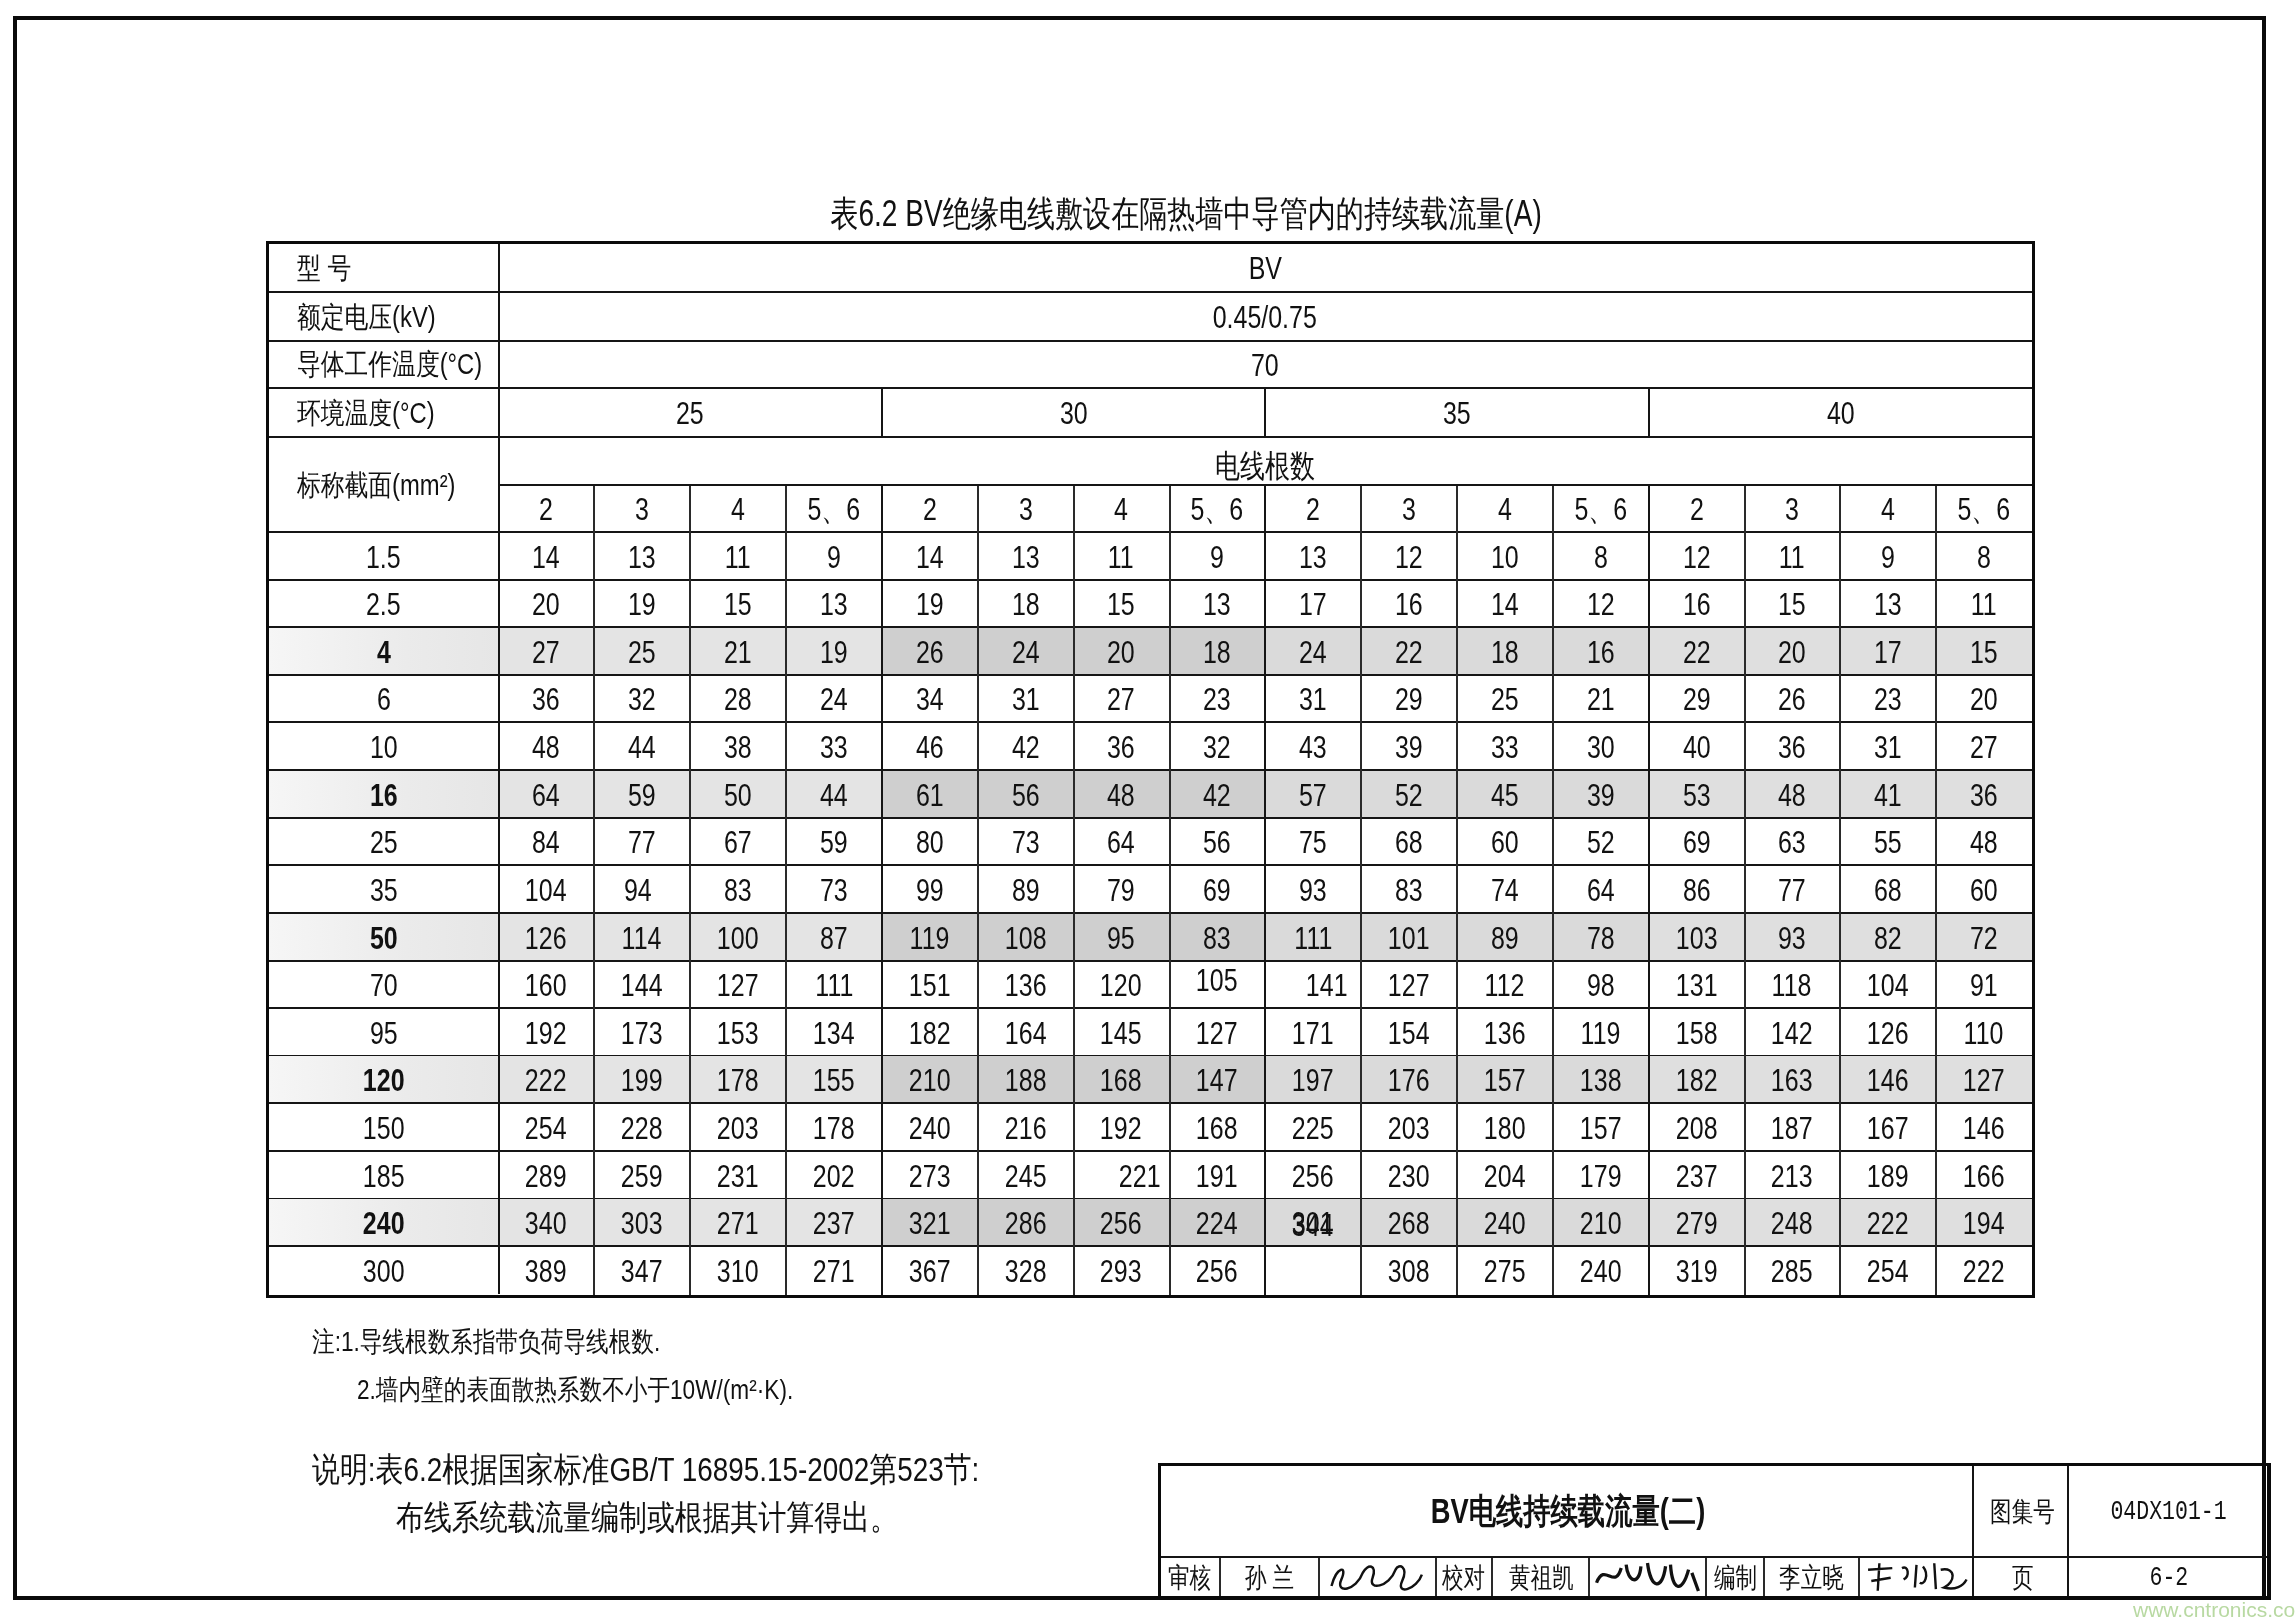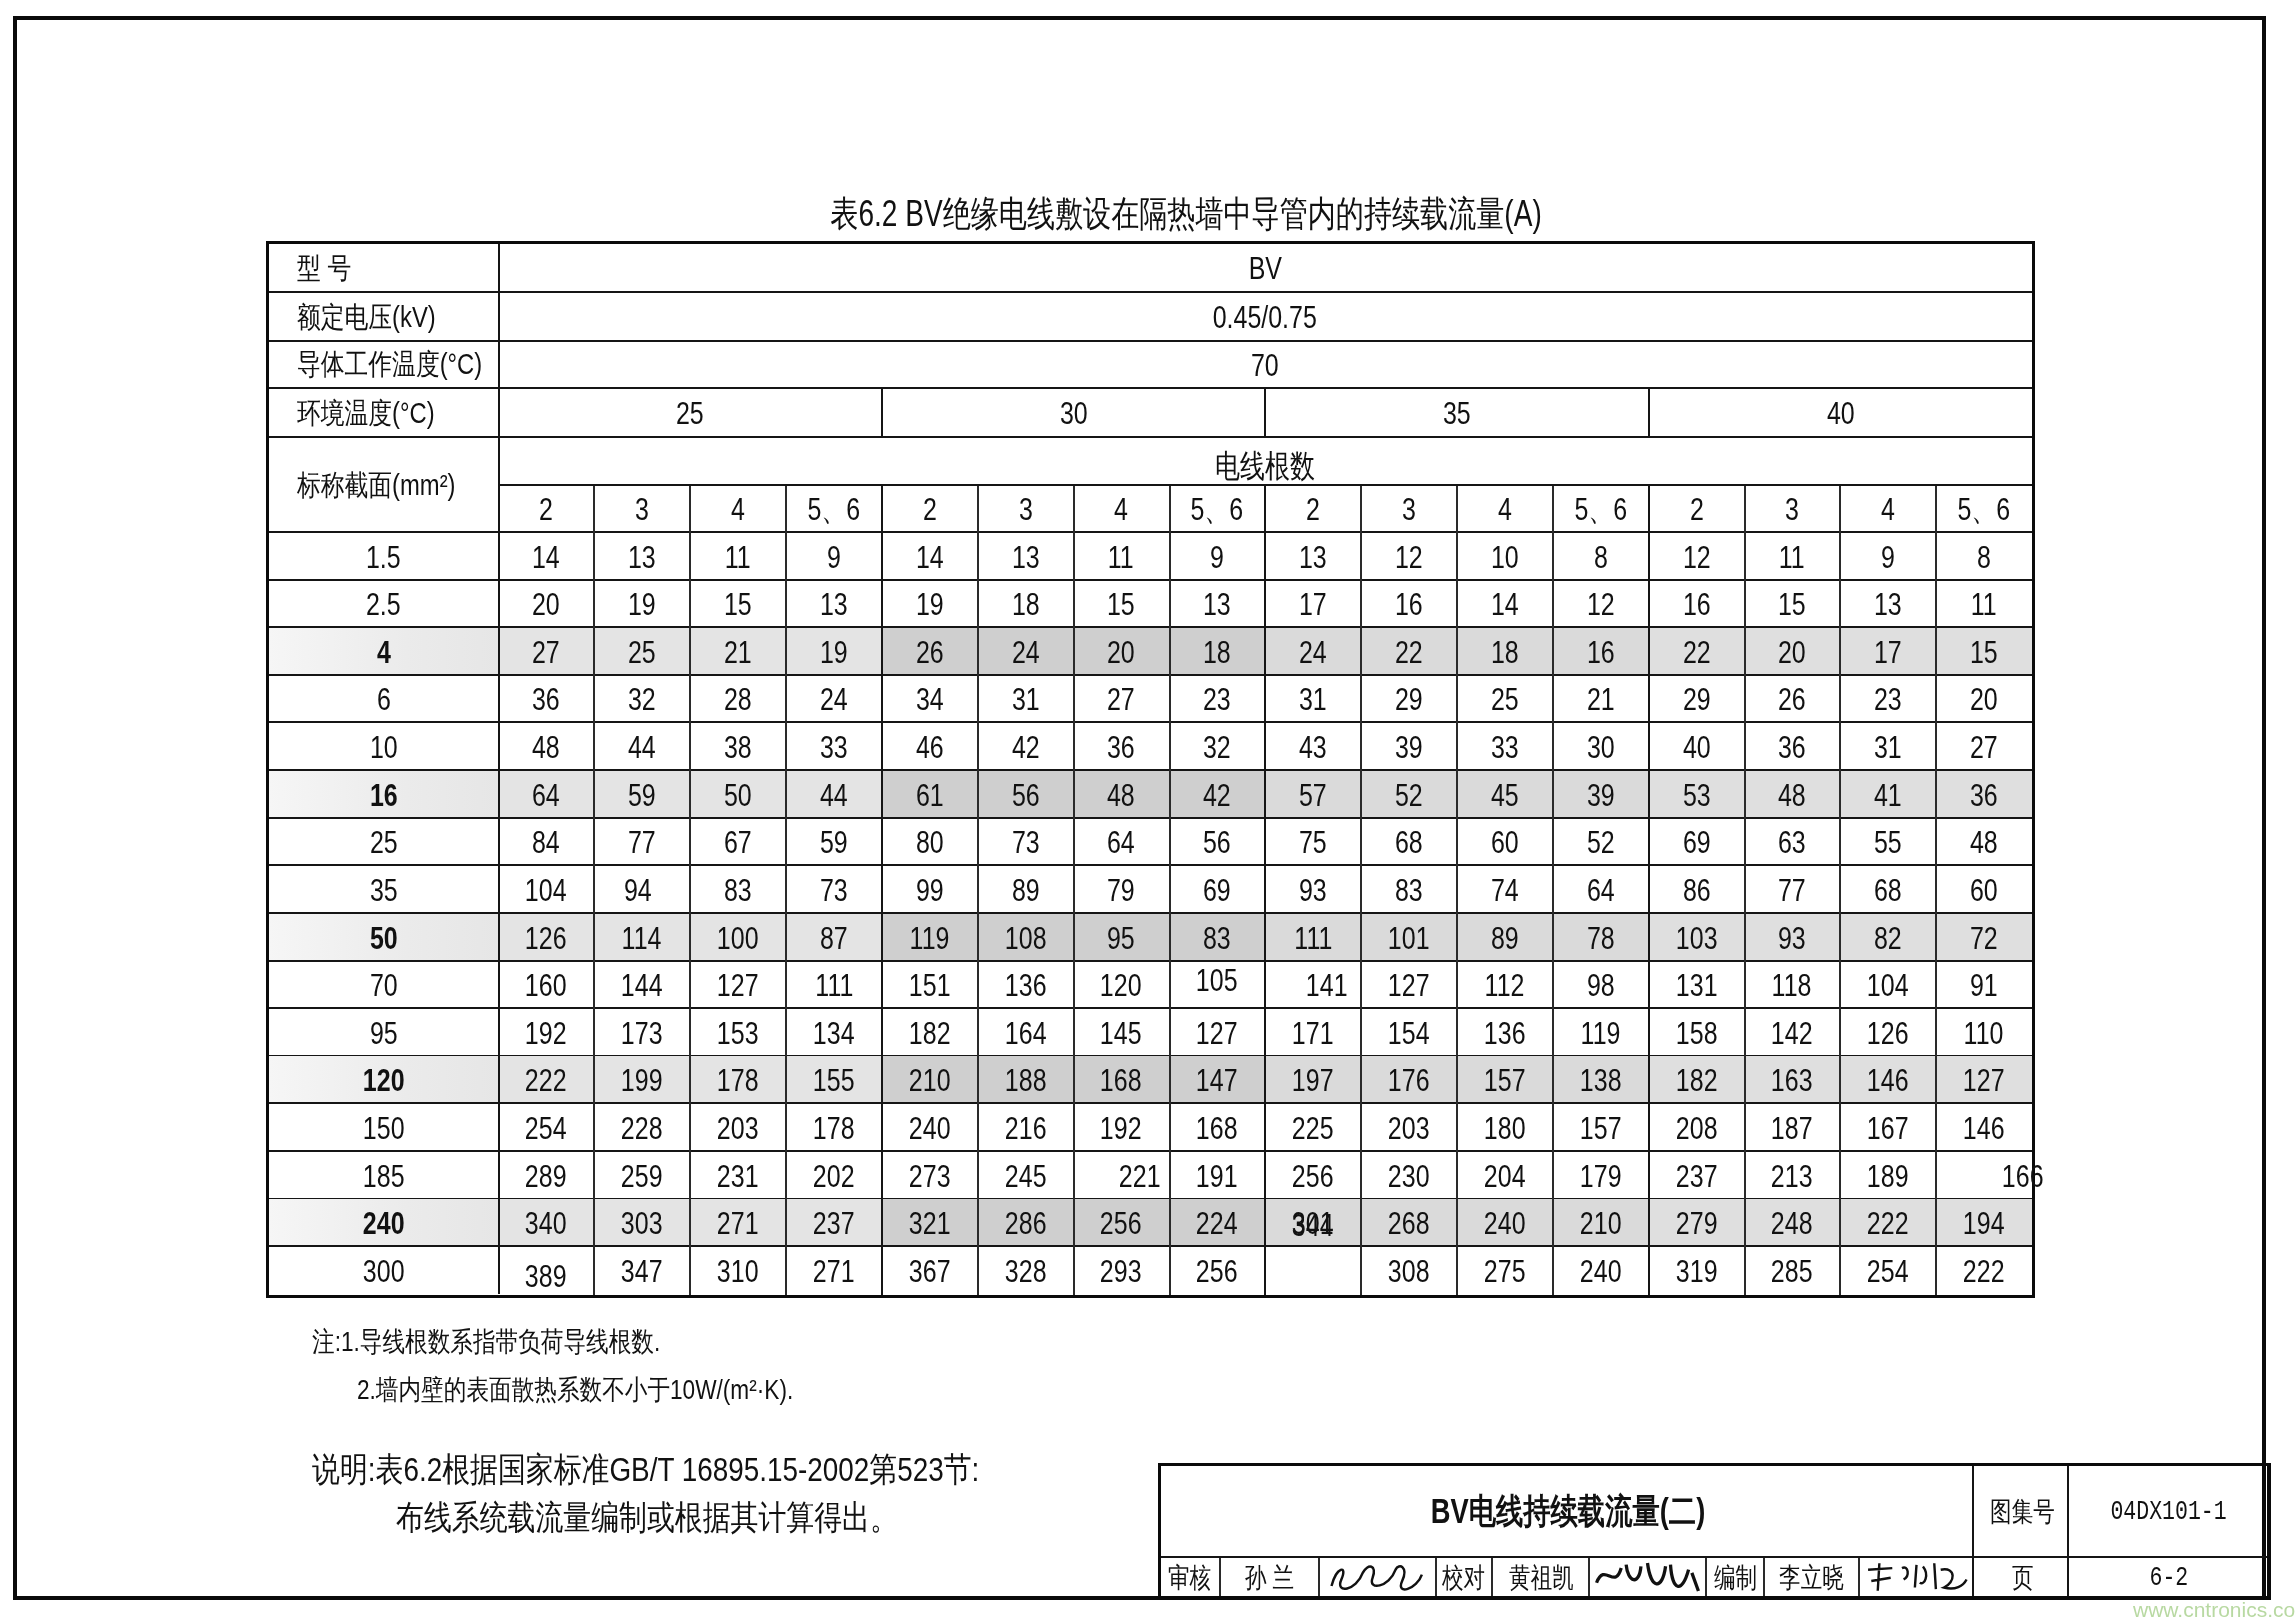--- a/index.html
+++ b/index.html
@@ -865,21 +865,21 @@
     </div>
     <div class="cell" style="left: 1380px; top: 908px; width: 96px; height: 48px;">
       <span class="cond">237</span>
     </div>
     <div class="cell" style="left: 1475px; top: 908px; width: 96px; height: 48px;">
       <span class="cond">213</span>
     </div>
     <div class="cell" style="left: 1571px; top: 908px; width: 96px; height: 48px;">
       <span class="cond">189</span>
     </div>
-    <div class="cell" style="left: 1667px; top: 908px; width: 96px; height: 48px; margin-left: 39px;">
+    <div class="cell" style="left: 1667px; top: 908px; width: 96px; height: 48px;">
       <span class="cond">166</span>
     </div>
     <div class="hline" style="left: 0px; top: 954px; width: 1763px;"></div>
     <div class="cell shade-label bold-num" style="left: 0px; top: 955px; width: 229px; height: 48px;">
       <span class="cond">240</span>
     </div>
     <div class="cell shade-g0" style="left: 229px; top: 955px; width: 96px; height: 48px;">
       <span class="cond">340</span>
     </div>
     <div class="cell shade-g0" style="left: 325px; top: 955px; width: 96px; height: 48px;">
@@ -924,21 +924,21 @@
     <div class="cell shade-g3" style="left: 1571px; top: 955px; width: 96px; height: 48px;">
       <span class="cond">222</span>
     </div>
     <div class="cell shade-g3" style="left: 1667px; top: 955px; width: 96px; height: 48px;">
       <span class="cond">194</span>
     </div>
     <div class="hline" style="left: 0px; top: 1001px; width: 1763px;"></div>
     <div class="cell" style="left: 0px; top: 1003px; width: 229px; height: 48px;">
       <span class="cond">300</span>
     </div>
-    <div class="cell" style="left: 229px; top: 1003px; width: 96px; height: 48px; align-items: flex-end;">
+    <div class="cell" style="left: 229px; top: 1003px; width: 96px; height: 48px;">
       <span class="cond">389</span>
     </div>
     <div class="cell" style="left: 325px; top: 1003px; width: 96px; height: 48px;">
       <span class="cond">347</span>
     </div>
     <div class="cell" style="left: 421px; top: 1003px; width: 96px; height: 48px;">
       <span class="cond">310</span>
     </div>
     <div class="cell" style="left: 517px; top: 1003px; width: 96px; height: 48px;">
       <span class="cond">271</span>

